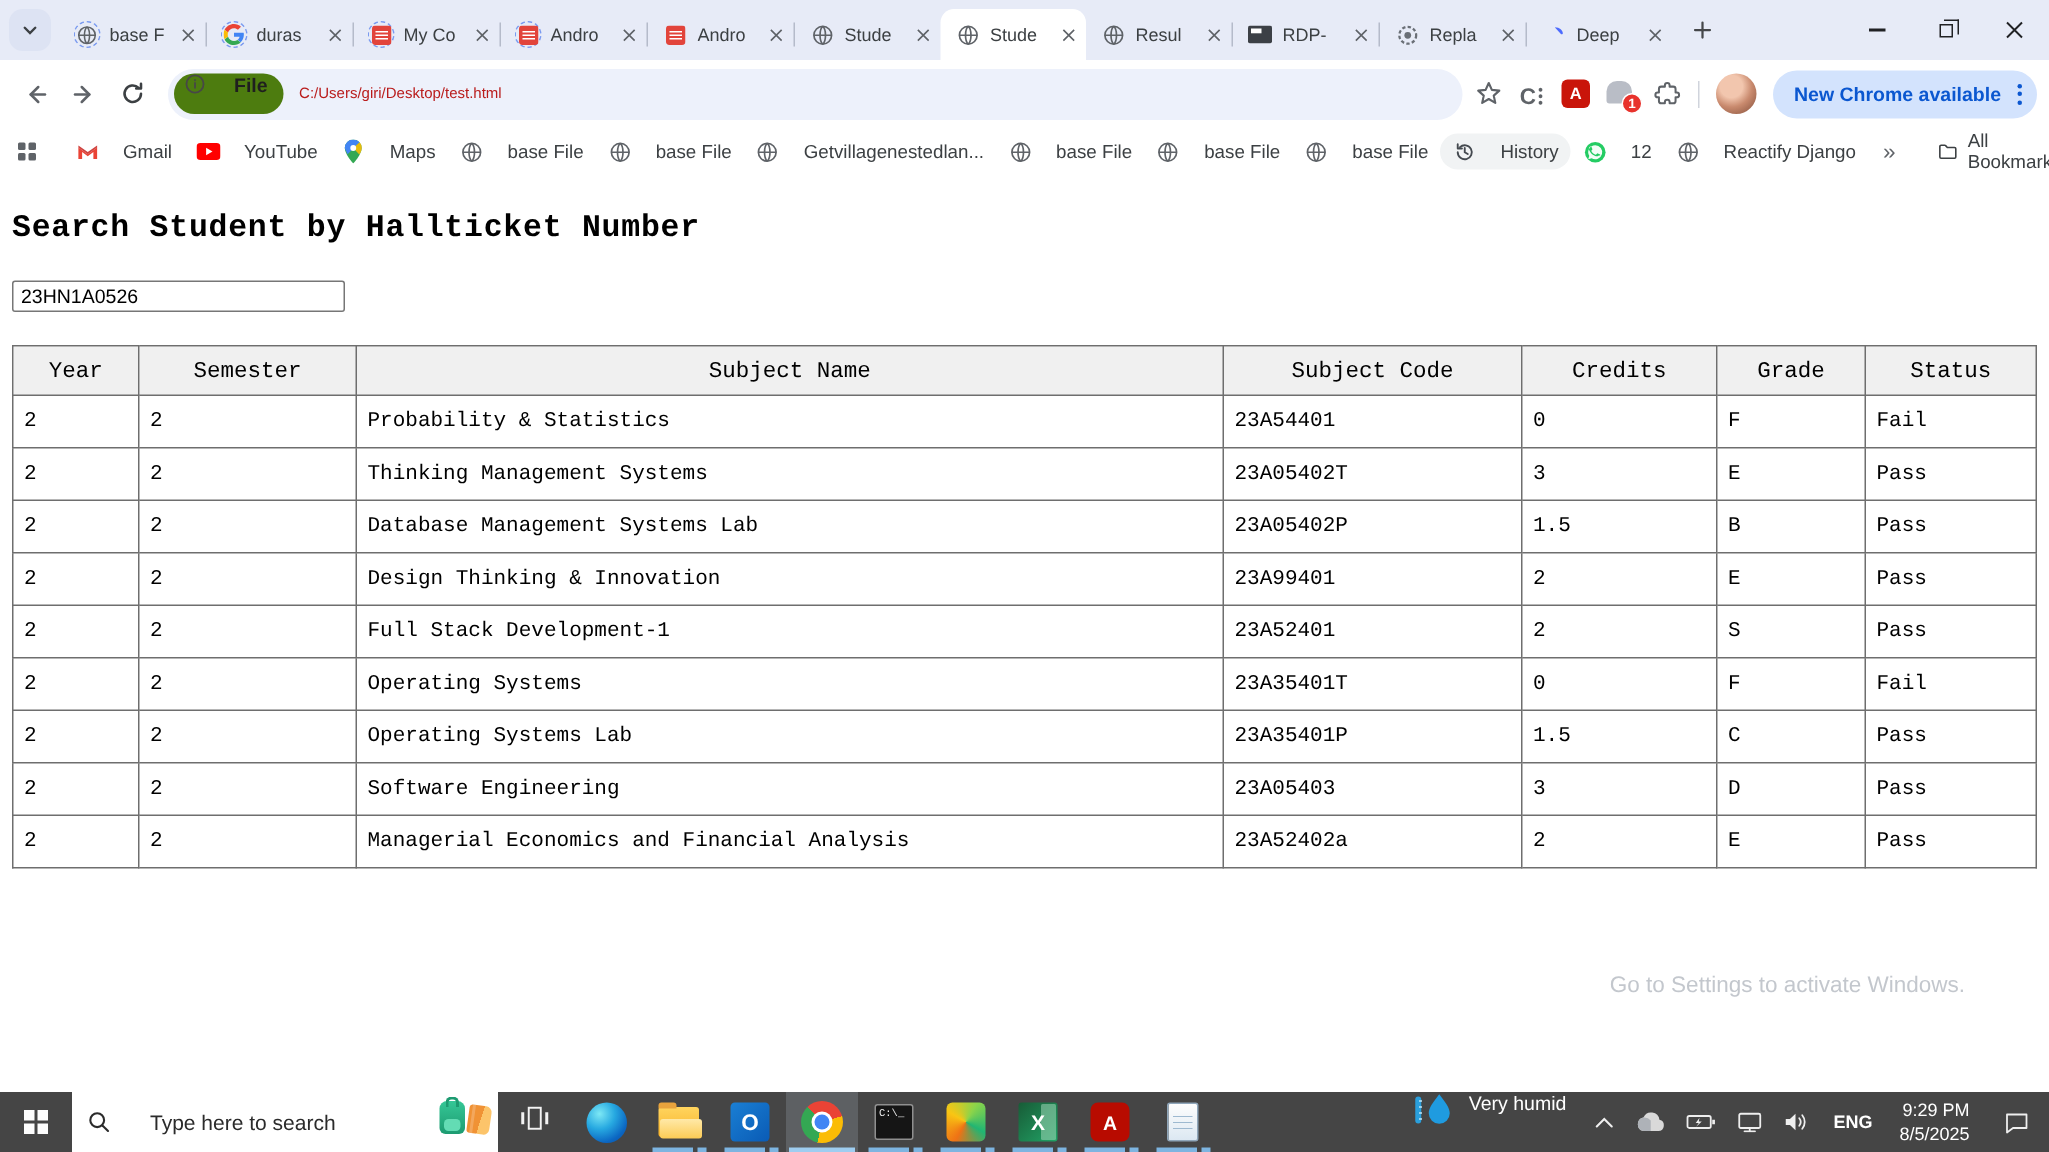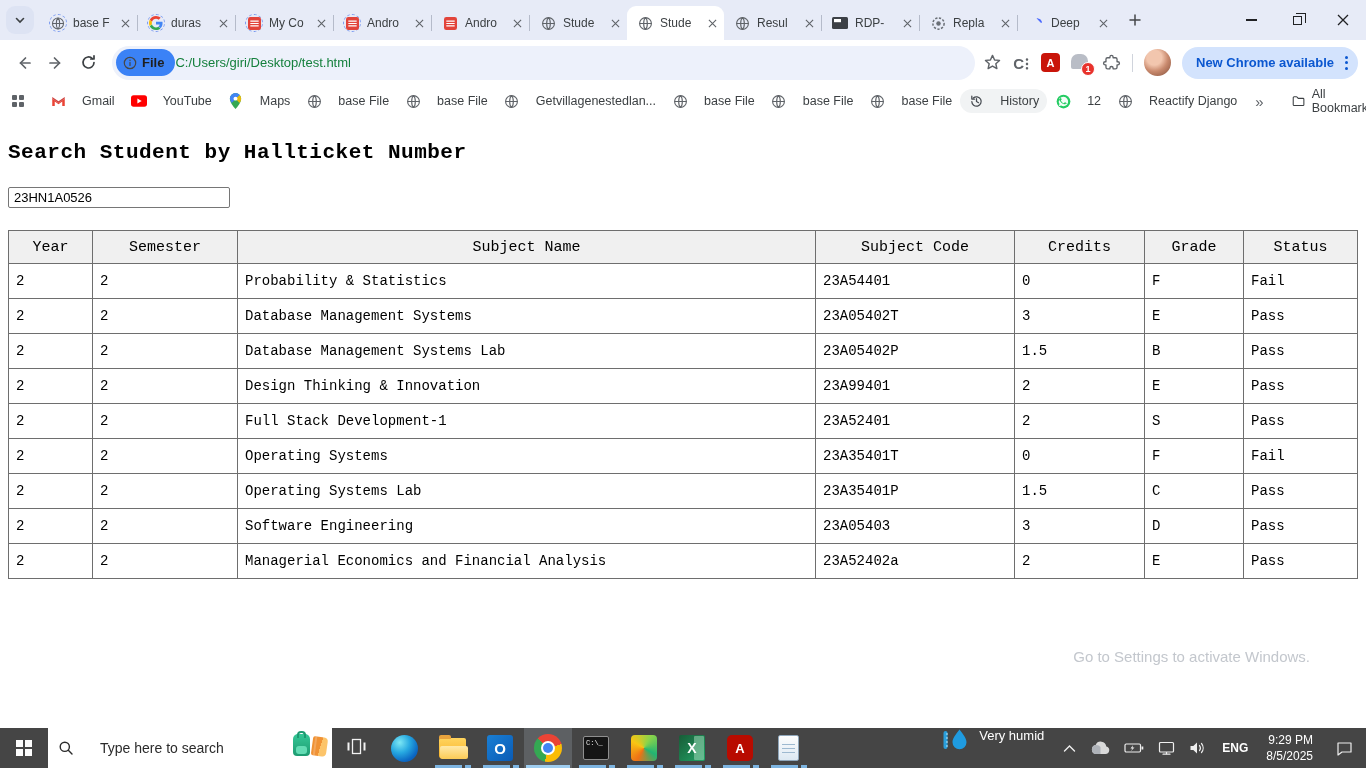--- a/index.html
+++ b/index.html
@@ -22,22 +22,22 @@
   .wincontrols{margin-left:auto;display:flex;align-self:stretch}
   .winbtn{width:46px;display:flex;align-items:center;justify-content:center}
   .glyph-min{width:11px;height:1.4px;background:#202124;display:block}
   .glyph-restore{width:9px;height:9px;border:1.2px solid #202124;position:relative;display:block}
   .glyph-restore::before{content:"";position:absolute;top:-4px;left:2px;width:9px;height:9px;border-top:1.2px solid #202124;border-right:1.2px solid #202124}
 
   
   .toolbar{height:45px;background:#fff;display:flex;align-items:center;padding:0 8px;flex:none}
   .nav-ic{width:32px;height:32px;border-radius:50%;display:flex;align-items:center;justify-content:center;flex:none}
   .omnibox{flex:1;height:34px;background:#edf1fb;border-radius:17px;display:flex;align-items:center;padding:0 12px 0 4px;margin:0 8px;min-width:0}
-  .file-chip{background:#3b82f6;border-radius:14px;height:27px;display:flex;align-items:center;padding:0 11px 0 7px;gap:5px;font-size:13px;color:#1f1f1f;font-weight:700;flex:none}
-  .url{font-size:13px;color:#15803d;margin-left:0;white-space:nowrap;overflow:hidden}
+  .file-chip{background:#4d7c0f;border-radius:14px;height:27px;display:flex;padding:0 11px 0 7px;gap:19px;font-size:13px;color:#1f1f1f;font-weight:700;flex:none}
+  .url{font-size:10px;color:#b91c1c;margin-left:10px;white-space:nowrap;overflow:hidden}
   .tool-right{display:flex;align-items:center;gap:11px;flex:none}
   .badge-ic{position:relative;width:20px;height:18px}
   .badge-blob{width:17px;height:15px;background:#b9bdc6;border-radius:7px 7px 7px 2px;position:absolute;top:0;left:0}
   .badge-num{position:absolute;right:-4px;bottom:-4px;background:#e8322c;color:#fff;font-size:9px;font-weight:700;min-width:14px;height:14px;border-radius:7px;display:flex;align-items:center;justify-content:center;border:1.5px solid #fff}
   .cext{font-size:15px;font-weight:700;color:#5f6368;letter-spacing:1px}
   .acroext{width:19px;height:19px;background:#c9150a;border-radius:4px;color:#fff;font-size:11px;font-weight:700;display:flex;align-items:center;justify-content:center}
   .tool-sep{width:1px;height:18px;background:#d0d4dc}
   .avatar{width:27px;height:27px;border-radius:50%;background:radial-gradient(circle at 38% 32%,#f2c6ae 0 30%,#c98a6e 55%,#7e4a36 100%);flex:none}
   .update-pill{height:32px;background:#d3e3fd;border-radius:16px;display:flex;align-items:center;padding:0 5px 0 14px;color:#0b57d0;font-size:13px;font-weight:600;gap:6px;flex:none}
   .kebab{display:flex;flex-direction:column;gap:2.5px;padding:0 5px}
@@ -526,21 +526,21 @@
             <td>2</td>
             <td>Probability &amp; Statistics</td>
             <td>23A54401</td>
             <td>0</td>
             <td>F</td>
             <td>Fail</td>
           </tr>
           <tr>
             <td>2</td>
             <td>2</td>
-            <td>Database Management Systems</td>
+            <td>Thinking Management Systems</td>
             <td>23A05402T</td>
             <td>3</td>
             <td>E</td>
             <td>Pass</td>
           </tr>
           <tr>
             <td>2</td>
             <td>2</td>
             <td>Database Management Systems Lab</td>
             <td>23A05402P</td>

